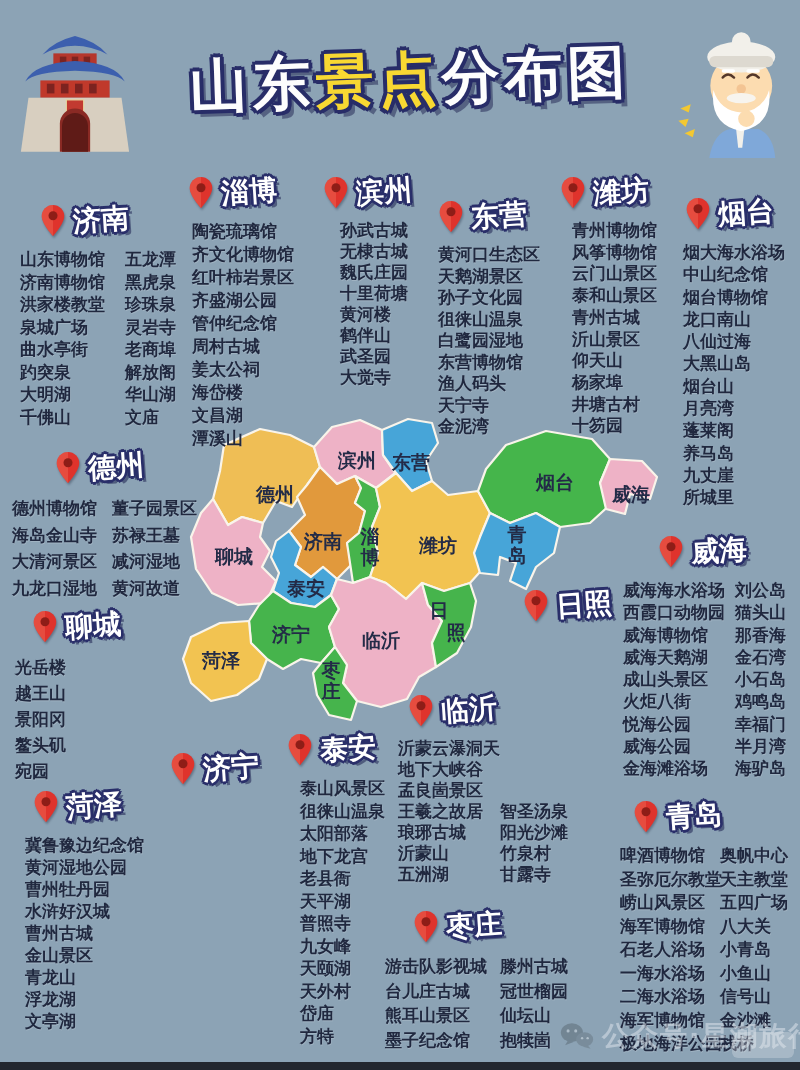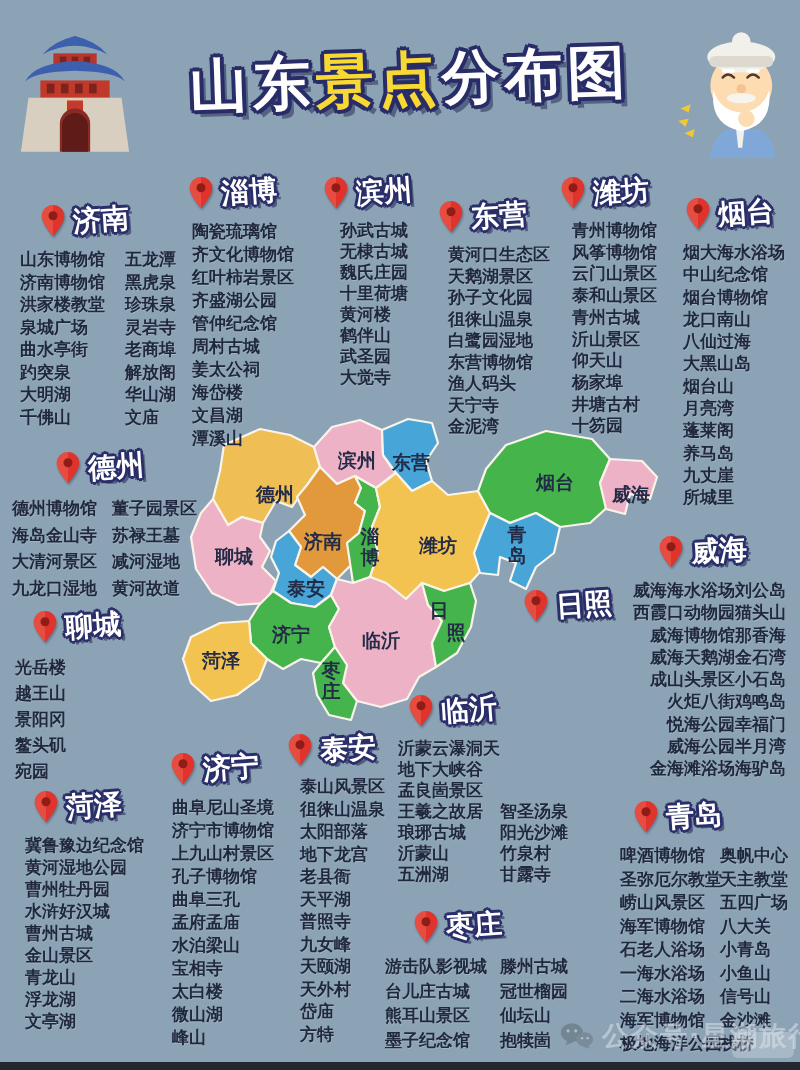--- a/index.html
+++ b/index.html
@@ -37,32 +37,32 @@
   }
   .cols{display:flex;align-items:flex-start;}
   .cols ul{list-style:none;margin:0;padding:0;}
   .cols li{
     font-size:17px;font-weight:bold;color:#20283f;white-space:nowrap;
     text-shadow:0.6px 0.8px 0 rgba(255,255,255,0.18);
   }
   #s-jinan{left:20px;top:200px;}      #s-jinan .hdr-in{margin-left:20px;} #s-jinan .c0{width:105px;} #s-jinan li{line-height:22.5px;}
   #s-zibo{left:188px;top:172px;}      #s-zibo .cols{margin-left:4px;}    #s-zibo li{line-height:23px;}
   #s-binzhou{left:323px;top:172px;}   #s-binzhou .cols{margin-left:17px;} #s-binzhou li{line-height:21px;}
-  #s-dongying{left:438px;top:196px;}  #s-dongying .cols{margin-left:10px;}#s-dongying li{line-height:21.5px;}
+  #s-dongying{left:438px;top:196px;}  #s-dongying .cols{}#s-dongying li{line-height:21.5px;}
   #s-weifang{left:560px;top:172px;}   #s-weifang .cols{margin-left:12px;} #s-weifang li{line-height:21.7px;}
   #s-yantai{left:683px;top:193px;}    #s-yantai .hdr-in{margin-left:2px;} #s-yantai li{line-height:22.3px;}
   #s-dezhou{left:12px;top:447px;}     #s-dezhou .hdr-in{margin-left:43px;}#s-dezhou .c0{width:100px;} #s-dezhou li{line-height:26.5px;}
   #s-liaocheng{left:15px;top:606px;}  #s-liaocheng .hdr-in{margin-left:17px;} #s-liaocheng .c0{width:100px;} #s-liaocheng li{line-height:26px;}
   #s-heze{left:25px;top:786px;}       #s-heze .hdr-in{margin-left:8px;}   #s-heze li{line-height:22px;}
   #s-jining{left:170px;top:748px;}    #s-jining .cols{margin-left:2px;}   #s-jining li{line-height:23px;}
-  #s-taian{left:287px;top:729px;}     #s-taian .cols{margin-left:13px;}   #s-taian li{line-height:22.5px;font-family:Liberation Mono, monospace;}
+  #s-taian{left:287px;top:729px;}     #s-taian .cols{margin-left:13px;}   #s-taian li{line-height:22.5px;}
   #s-rizhao{left:520px;top:585px;}    #s-rizhao .hdr-in{margin-left:3px;} #s-rizhao li{line-height:22.5px;}
   #s-linyi{left:398px;top:690px;}     #s-linyi .hdr-in{margin-left:10px;} #s-linyi .c0{width:102px;} #s-linyi .c1{margin-top:63px;} #s-linyi li{line-height:21px;}
   #s-zaozhuang{left:385px;top:906px;} #s-zaozhuang .hdr-in{margin-left:28px;} #s-zaozhuang .c0{width:115px;} #s-zaozhuang li{line-height:24.5px;}
-  #s-weihai{left:623px;top:531px;}    #s-weihai .hdr-in{margin-left:35px;}#s-weihai .c0{width:112px;} #s-weihai li{line-height:22.3px;text-align:right;}
+  #s-weihai{left:623px;top:531px;}    #s-weihai .hdr-in{margin-left:35px;}#s-weihai .c0{width:112px;} #s-weihai li{line-height:22.3px;}
   #s-qingdao{left:620px;top:796px;}   #s-qingdao .hdr-in{margin-left:13px;}#s-qingdao .c0{width:100px;} #s-qingdao li{line-height:23.5px;}
   
   #map{position:absolute;left:180px;top:415px;width:480px;height:320px;z-index:1;overflow:visible;}
   .map-label{font-size:19px;font-weight:bold;fill:#232b47;font-family:"DejaVu Sans","Liberation Sans",sans-serif;}
   
   .watermark{
     position:absolute;left:560px;top:1018px;display:flex;align-items:center;gap:8px;z-index:4;
     font-size:27px;font-weight:bold;letter-spacing:2px;color:rgba(218,226,234,0.55);white-space:nowrap;
   }
   .wechat-icon{width:34px;height:30px;opacity:0.55;}
@@ -402,35 +402,20 @@
   <div class="city-hdr">
       <div class="hdr-in" style="display:flex;align-items:center;gap:7px;">
     <svg class="pin" viewBox="0 0 30 38">
           <path d="M15 1C7.8 1 2 6.7 2 13.8 2 23 15 37 15 37s13-14 13-23.2C28 6.7 22.2 1 15 1z" fill="#df332c"></path>
           <path d="M15 1C7.8 1 2 6.7 2 13.8 2 23 15 37 15 37V1z" fill="#f06a57" opacity="0.45"></path>
           <circle cx="15" cy="13.5" r="5.2" fill="#8e1d17"></circle>
         </svg>
     <span class="city-name">济宁</span>
   </div>
     </div>
-  <div class="cols">
-      <ul class="c0">
-        <li>曲阜尼山圣境</li>
-        <li>济宁市博物馆</li>
-        <li>上九山村景区</li>
-        <li>孔子博物馆</li>
-        <li>曲阜三孔</li>
-        <li>孟府孟庙</li>
-        <li>水泊梁山</li>
-        <li>宝相寺</li>
-        <li>太白楼</li>
-        <li>微山湖</li>
-        <li>峰山</li>
-      </ul>
-    </div>
 </section>
 
 <section class="city" id="s-taian">
   <div class="city-hdr">
       <div class="hdr-in" style="display:flex;align-items:center;gap:7px;">
     <svg class="pin" viewBox="0 0 30 38">
           <path d="M15 1C7.8 1 2 6.7 2 13.8 2 23 15 37 15 37s13-14 13-23.2C28 6.7 22.2 1 15 1z" fill="#df332c"></path>
           <path d="M15 1C7.8 1 2 6.7 2 13.8 2 23 15 37 15 37V1z" fill="#f06a57" opacity="0.45"></path>
           <circle cx="15" cy="13.5" r="5.2" fill="#8e1d17"></circle>
         </svg>

